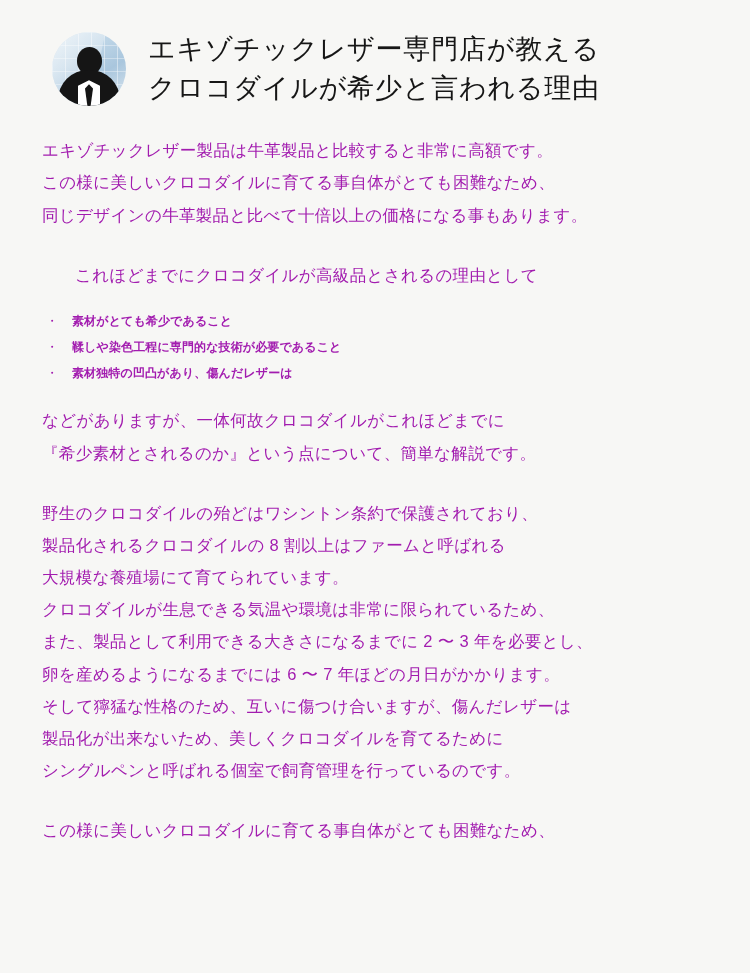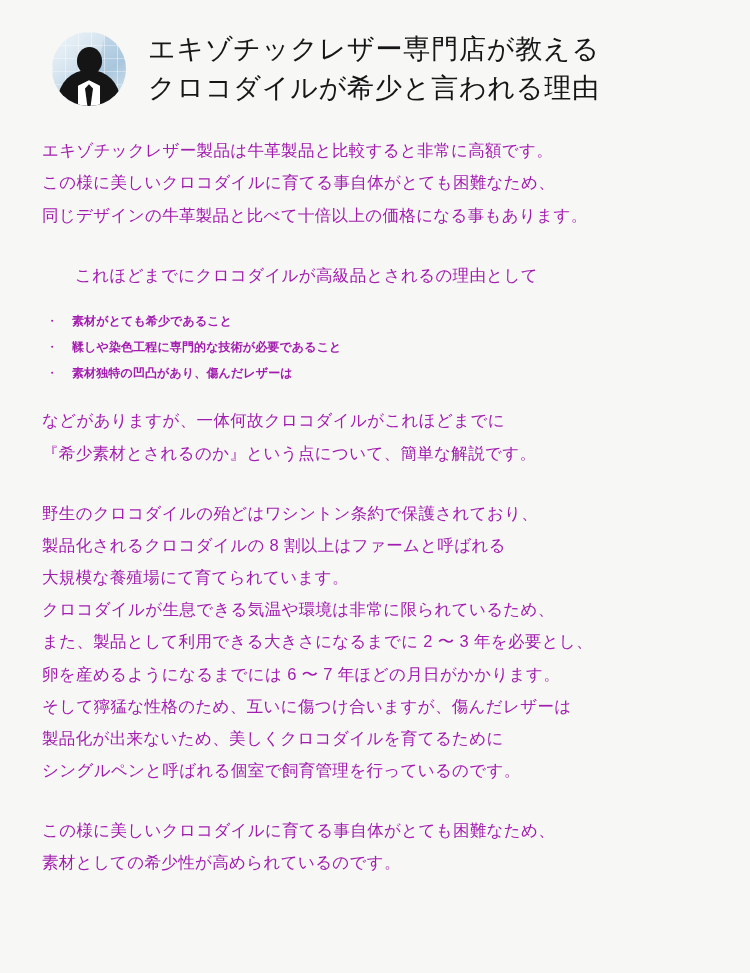--- a/index.html
+++ b/index.html
@@ -207,17 +207,16 @@
       <p>卵を産めるようになるまでには 6 〜 7 年ほどの月日がかかります。</p>
       <p>そして獰猛な性格のため、互いに傷つけ合いますが、傷んだレザーは</p>
       <p>製品化が出来ないため、美しくクロコダイルを育てるために</p>
       <p>シングルペンと呼ばれる個室で飼育管理を行っているのです。</p>
     </div>
 
     <div class="spacer"></div>
 
     <div class="para">
       <p>この様に美しいクロコダイルに育てる事自体がとても困難なため、</p>
-      <p>素材としての希少性が高められているのです。</p>
     </div>
 
   </div>
 </div>
 
 </body></html>

